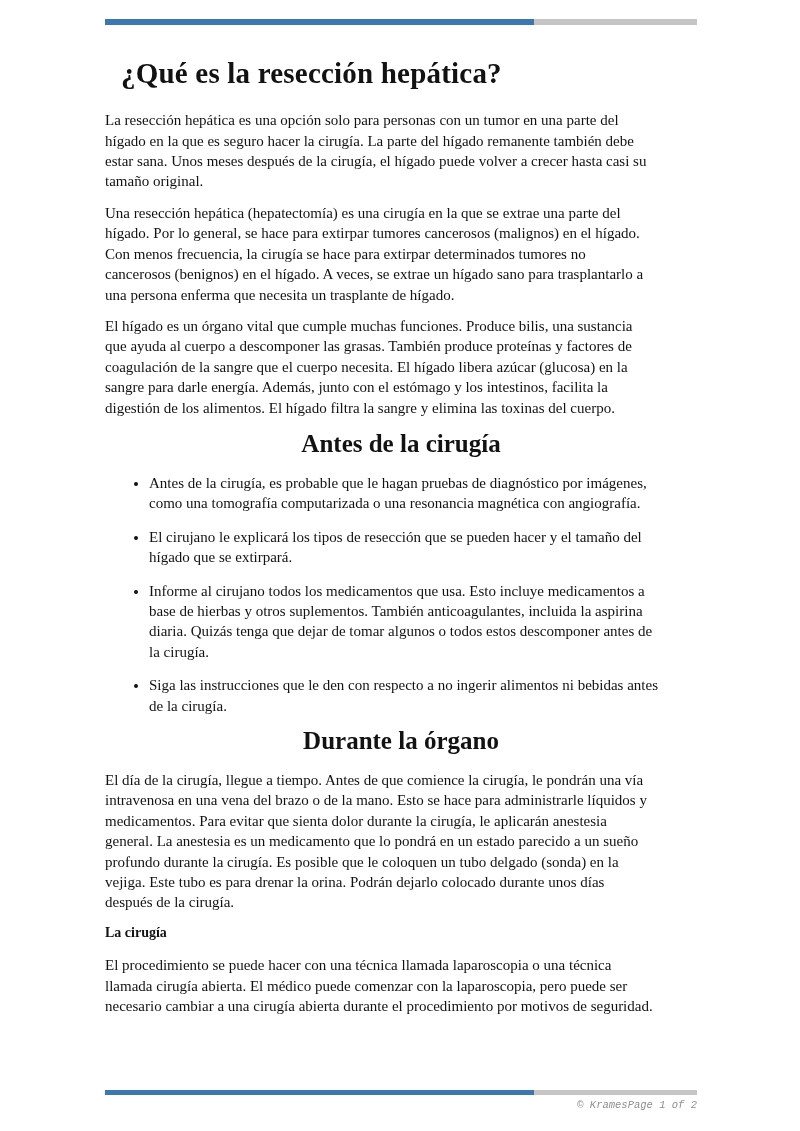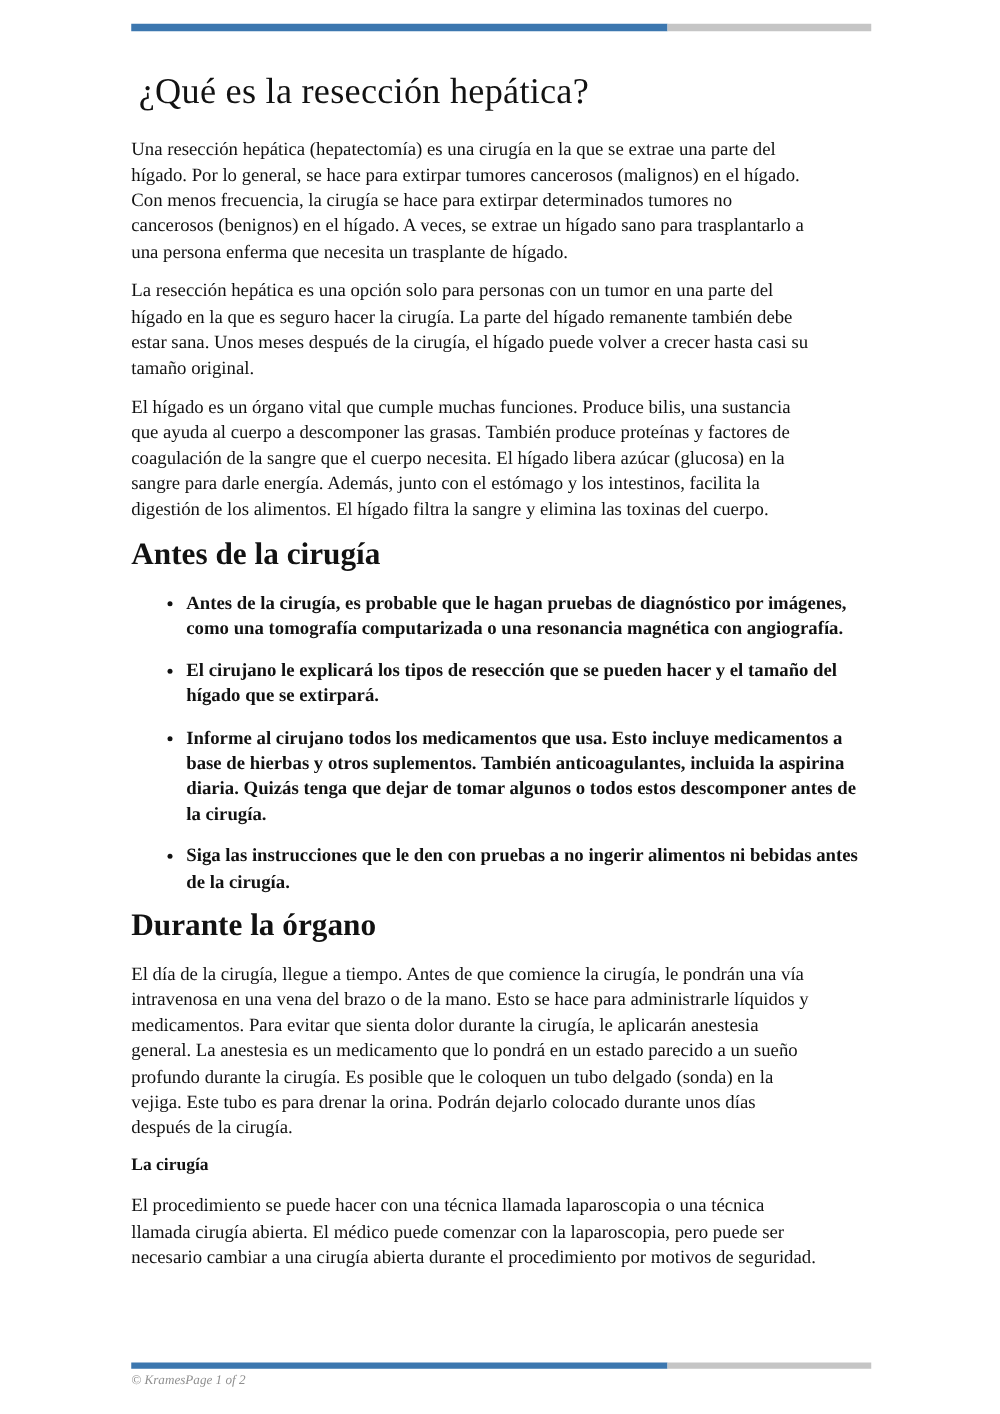--- a/index.html
+++ b/index.html
@@ -28,106 +28,107 @@
     display: flex;
     height: 6px;
     width: 100%;
   }
   .rule .seg-blue { width: 72.5%; background: var(--accent-blue); }
   .rule .seg-gray { flex: 1; background: var(--bar-gray); }
   .top-rule { margin-top: 19px; }
   h1 {
     font-size: 29px;
     line-height: 1.25;
-    font-weight: normal;
-    margin: 30px 0 19px 6px;
+    font-weight: bold;
+    margin: 30px 0 19px 16px;
     letter-spacing: 0.2px;
   }
   p.body, li.body {
     font-size: 15px;
     line-height: 20.4px;
     margin: 11px 0;
     white-space: pre;
   }
   h2 {
     font-size: 25px;
     line-height: 1.2;
     font-weight: bold;
     margin: 10px 0 14px 0;
+    text-align: center;
   }
   h3 {
     font-size: 14px;
     line-height: 1.25;
     font-weight: bold;
     margin: 10px 0 14px 0;
   }
   ul.bullets {
     margin: 14px 0 10px 0;
     padding-left: 44px;
     list-style: disc;
   }
-  ul.bullets li { margin: 0 0 13px 0; font-weight: bold; }
+  ul.bullets li { margin: 0 0 13px 0; }
   ul.bullets li:last-child { margin-bottom: 0; }
   .footer {
     position: absolute;
     left: 105px;
     right: 103px;
     top: 1090px;
   }
   .footer .rule { height: 5px; }
   .footer-row {
     display: flex;
-    justify-content: flex-start;
+    justify-content: flex-end;
     margin-top: 4px;
-    font-family: Liberation Serif, serif;
+    font-family: Liberation Mono, monospace;
     font-style: italic;
     font-size: 10.5px;
     color: var(--footer-text);
   }
 </style>
 </head>
 <body>
 
 <div class="page">
   <div class="content">
 
     <div class="rule top-rule">
       <span class="seg-blue"></span>
       <span class="seg-gray"></span>
     </div>
 
     <h1>¿Qué es la resección hepática?</h1>
 
+    <p class="body">La resección hepática es una opción solo para personas con un tumor en una parte del
+hígado en la que es seguro hacer la cirugía. La parte del hígado remanente también debe
+estar sana. Unos meses después de la cirugía, el hígado puede volver a crecer hasta casi su
+tamaño original.</p>
     <p class="body">Una resección hepática (hepatectomía) es una cirugía en la que se extrae una parte del
 hígado. Por lo general, se hace para extirpar tumores cancerosos (malignos) en el hígado.
 Con menos frecuencia, la cirugía se hace para extirpar determinados tumores no
 cancerosos (benignos) en el hígado. A veces, se extrae un hígado sano para trasplantarlo a
 una persona enferma que necesita un trasplante de hígado.</p>
-    <p class="body">La resección hepática es una opción solo para personas con un tumor en una parte del
-hígado en la que es seguro hacer la cirugía. La parte del hígado remanente también debe
-estar sana. Unos meses después de la cirugía, el hígado puede volver a crecer hasta casi su
-tamaño original.</p>
     <p class="body">El hígado es un órgano vital que cumple muchas funciones. Produce bilis, una sustancia
 que ayuda al cuerpo a descomponer las grasas. También produce proteínas y factores de
 coagulación de la sangre que el cuerpo necesita. El hígado libera azúcar (glucosa) en la
 sangre para darle energía. Además, junto con el estómago y los intestinos, facilita la
 digestión de los alimentos. El hígado filtra la sangre y elimina las toxinas del cuerpo.</p>
 
     <h2>Antes de la cirugía</h2>
 
     <ul class="bullets">
       <li class="body">Antes de la cirugía, es probable que le hagan pruebas de diagnóstico por imágenes,
 como una tomografía computarizada o una resonancia magnética con angiografía.</li>
       <li class="body">El cirujano le explicará los tipos de resección que se pueden hacer y el tamaño del
 hígado que se extirpará.</li>
       <li class="body">Informe al cirujano todos los medicamentos que usa. Esto incluye medicamentos a
 base de hierbas y otros suplementos. También anticoagulantes, incluida la aspirina
 diaria. Quizás tenga que dejar de tomar algunos o todos estos descomponer antes de
 la cirugía.</li>
-      <li class="body">Siga las instrucciones que le den con pruebas a no ingerir alimentos ni bebidas antes
+      <li class="body">Siga las instrucciones que le den con respecto a no ingerir alimentos ni bebidas antes
 de la cirugía.</li>
     </ul>
 
     <h2>Durante la órgano</h2>
 
     <p class="body">El día de la cirugía, llegue a tiempo. Antes de que comience la cirugía, le pondrán una vía
 intravenosa en una vena del brazo o de la mano. Esto se hace para administrarle líquidos y
 medicamentos. Para evitar que sienta dolor durante la cirugía, le aplicarán anestesia
 general. La anestesia es un medicamento que lo pondrá en un estado parecido a un sueño
 profundo durante la cirugía. Es posible que le coloquen un tubo delgado (sonda) en la

